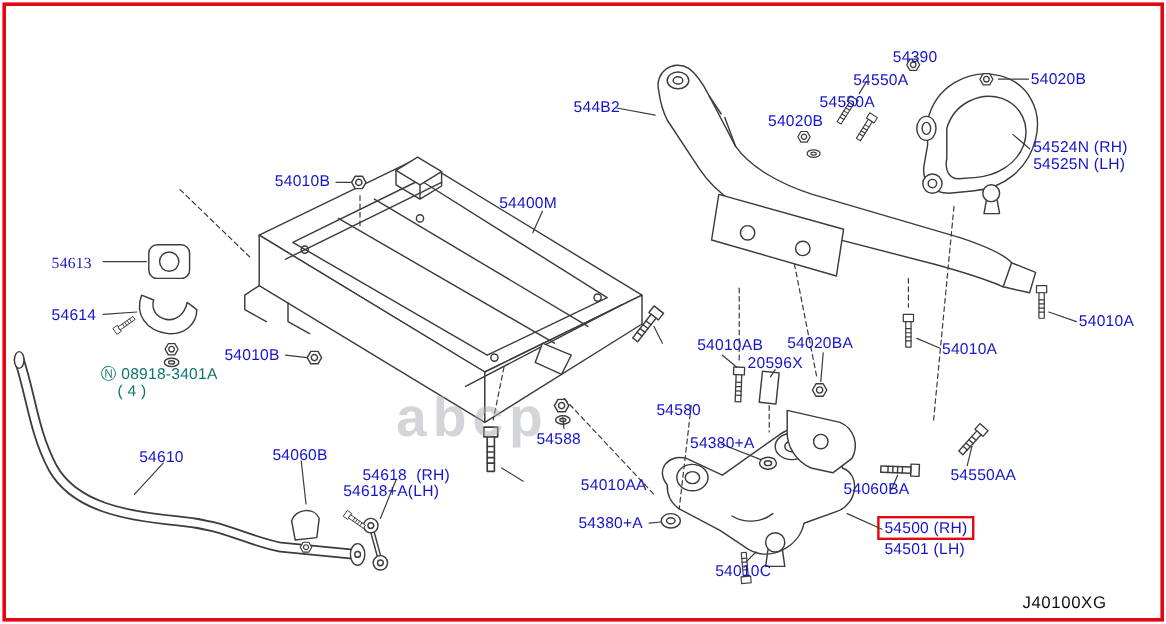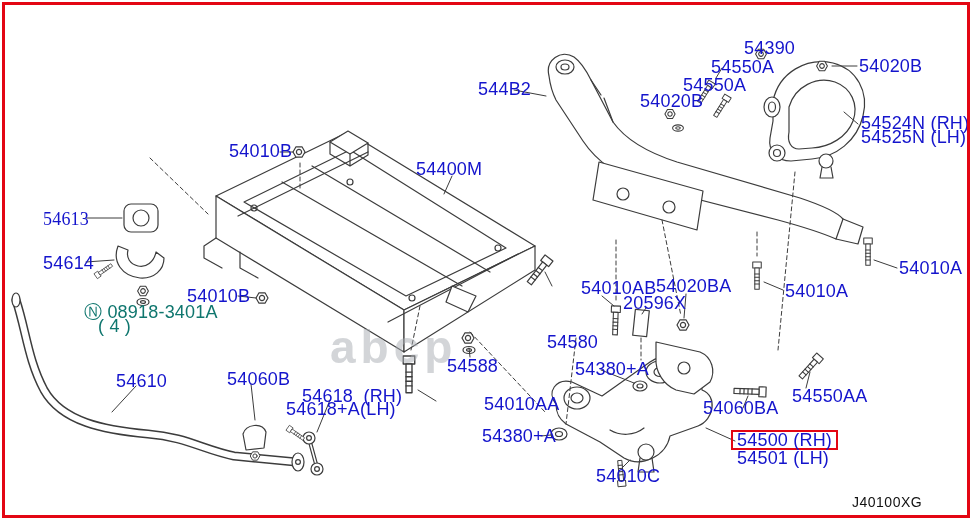--- a/index.html
+++ b/index.html
@@ -12,21 +12,21 @@
     position:relative;width:972px;height:520px;background:#ffffff;overflow:hidden;
     font-family:"Liberation Sans",sans-serif;
   }
   .frame{
     position:absolute;inset:2px;border:3px solid var(--border-red);
     pointer-events:none;z-index:40;
   }
   svg.art{position:absolute;left:0;top:0;z-index:1;}
   .labels-layer{position:absolute;inset:0;z-index:20;}
   .part-label{
-    position:absolute;font-size:18px;line-height:14px;color:var(--label-blue);
+    position:absolute;font-size:13px;line-height:14px;color:var(--label-blue);
     white-space:pre;letter-spacing:0.2px;
   }
   .part-label.black{color:#0f766e;}
   .part-label.highlight{
     border:2px solid var(--highlight-red);padding:1px 4px;margin-left:-6px;margin-top:-3px;
   }
   .watermark{
     position:absolute;left:330px;top:320px;z-index:5;
     font-size:46px;font-weight:bold;letter-spacing:5px;
     color:#a8adb3;opacity:0.5;

